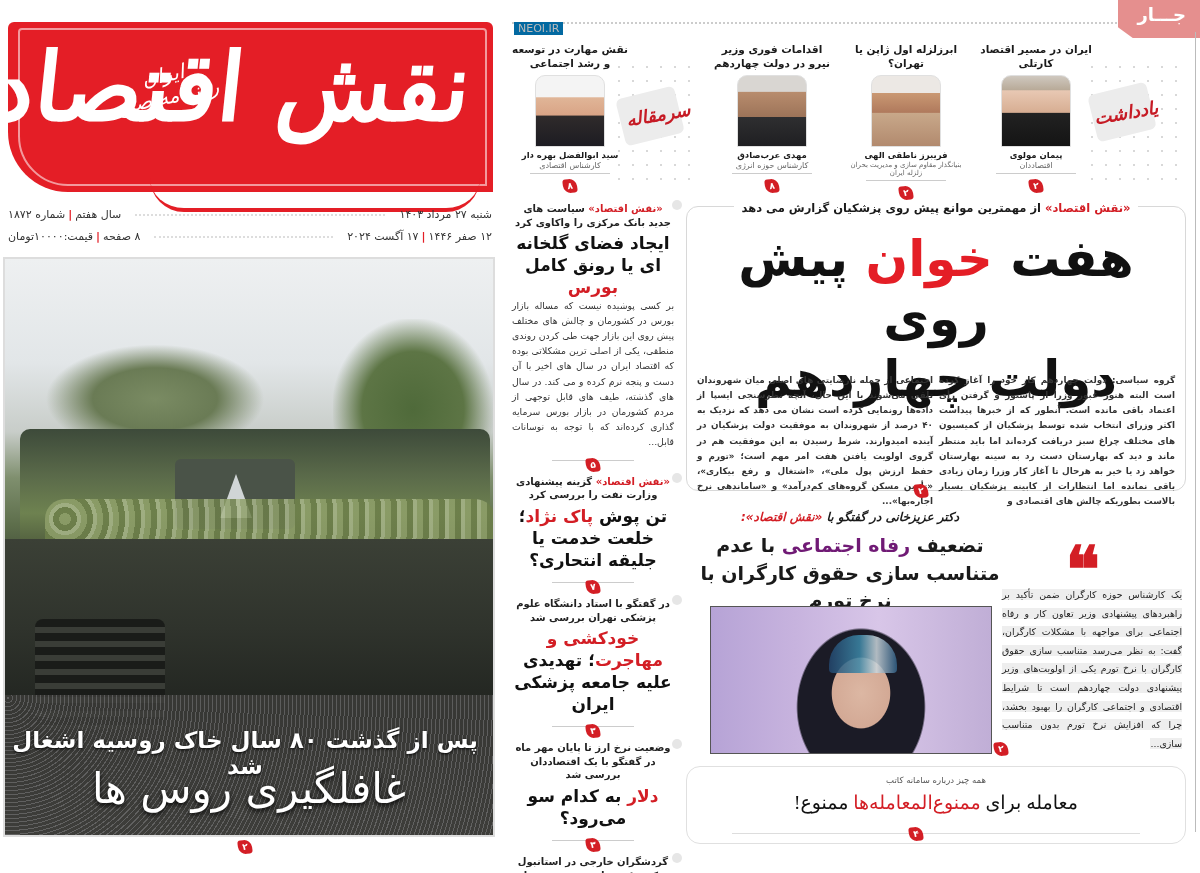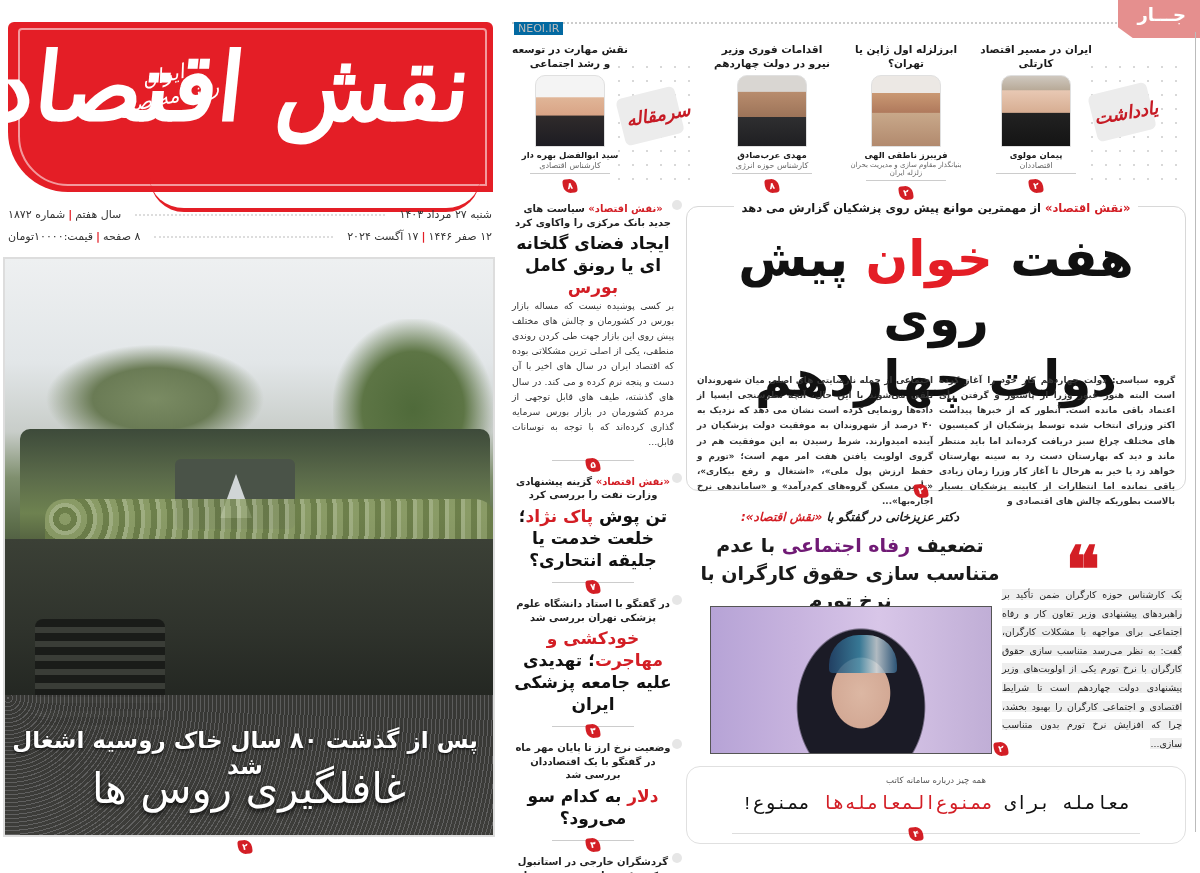--- a/index.html
+++ b/index.html
@@ -98,21 +98,21 @@
                 linear-gradient(90deg, #b6a3d6 0%, #c7b3de 30%, #d8c6e8 60%, #c0aed6 100%); }
   .iv-photo .scarf { position: absolute; left: 118px; top: 28px; width: 68px; height: 38px; background: linear-gradient(90deg, #23466d, #3c88a8 45%, #cbd6dc 70%, #2f5e84); border-radius: 30px 30px 4px 4px; opacity: 0.85; }
   .quote-mark { position: absolute; right: 90px; top: 28px; font-size: 64px; font-weight: bold; color: #d31e25; line-height: 1; font-family: "DejaVu Serif", serif; }
   .quote-bar { position: absolute; right: 94px; top: 86px; width: 34px; height: 4px; background: #d31e25; }
   .iv-body { position: absolute; right: 8px; top: 76px; width: 180px; font-size: 9.4px; line-height: 1.98; text-align: justify; color: #222; }
   .iv-body span { background: #eeeeee; }
 
   
   .bottom-box { position: absolute; left: 686px; top: 766px; width: 500px; height: 78px; border: 1px solid #e0e0e0; border-radius: 14px; text-align: center; }
   .bb-kicker { font-size: 8.5px; color: #555; margin-top: 8px; }
-  .bb-title { font-family: Liberation Mono, monospace; font-size: 19px; margin-top: 6px; color: #111; }
+  .bb-title { font-family: Liberation Serif, serif; font-size: 19px; margin-top: 6px; color: #111; }
   .bb-title .red { color: #d31e25; }
   .bb-rule { position: absolute; left: 45px; right: 45px; top: 66px; height: 1px; background: #ddd; }
   .bb-tag { position: absolute; left: 222px; top: 60px; }
 </style>
 </head>
 <body>
 
 <div class="masthead">
   <div class="logo-box">
     <div class="logo-title">نقش اقتصاد</div>

